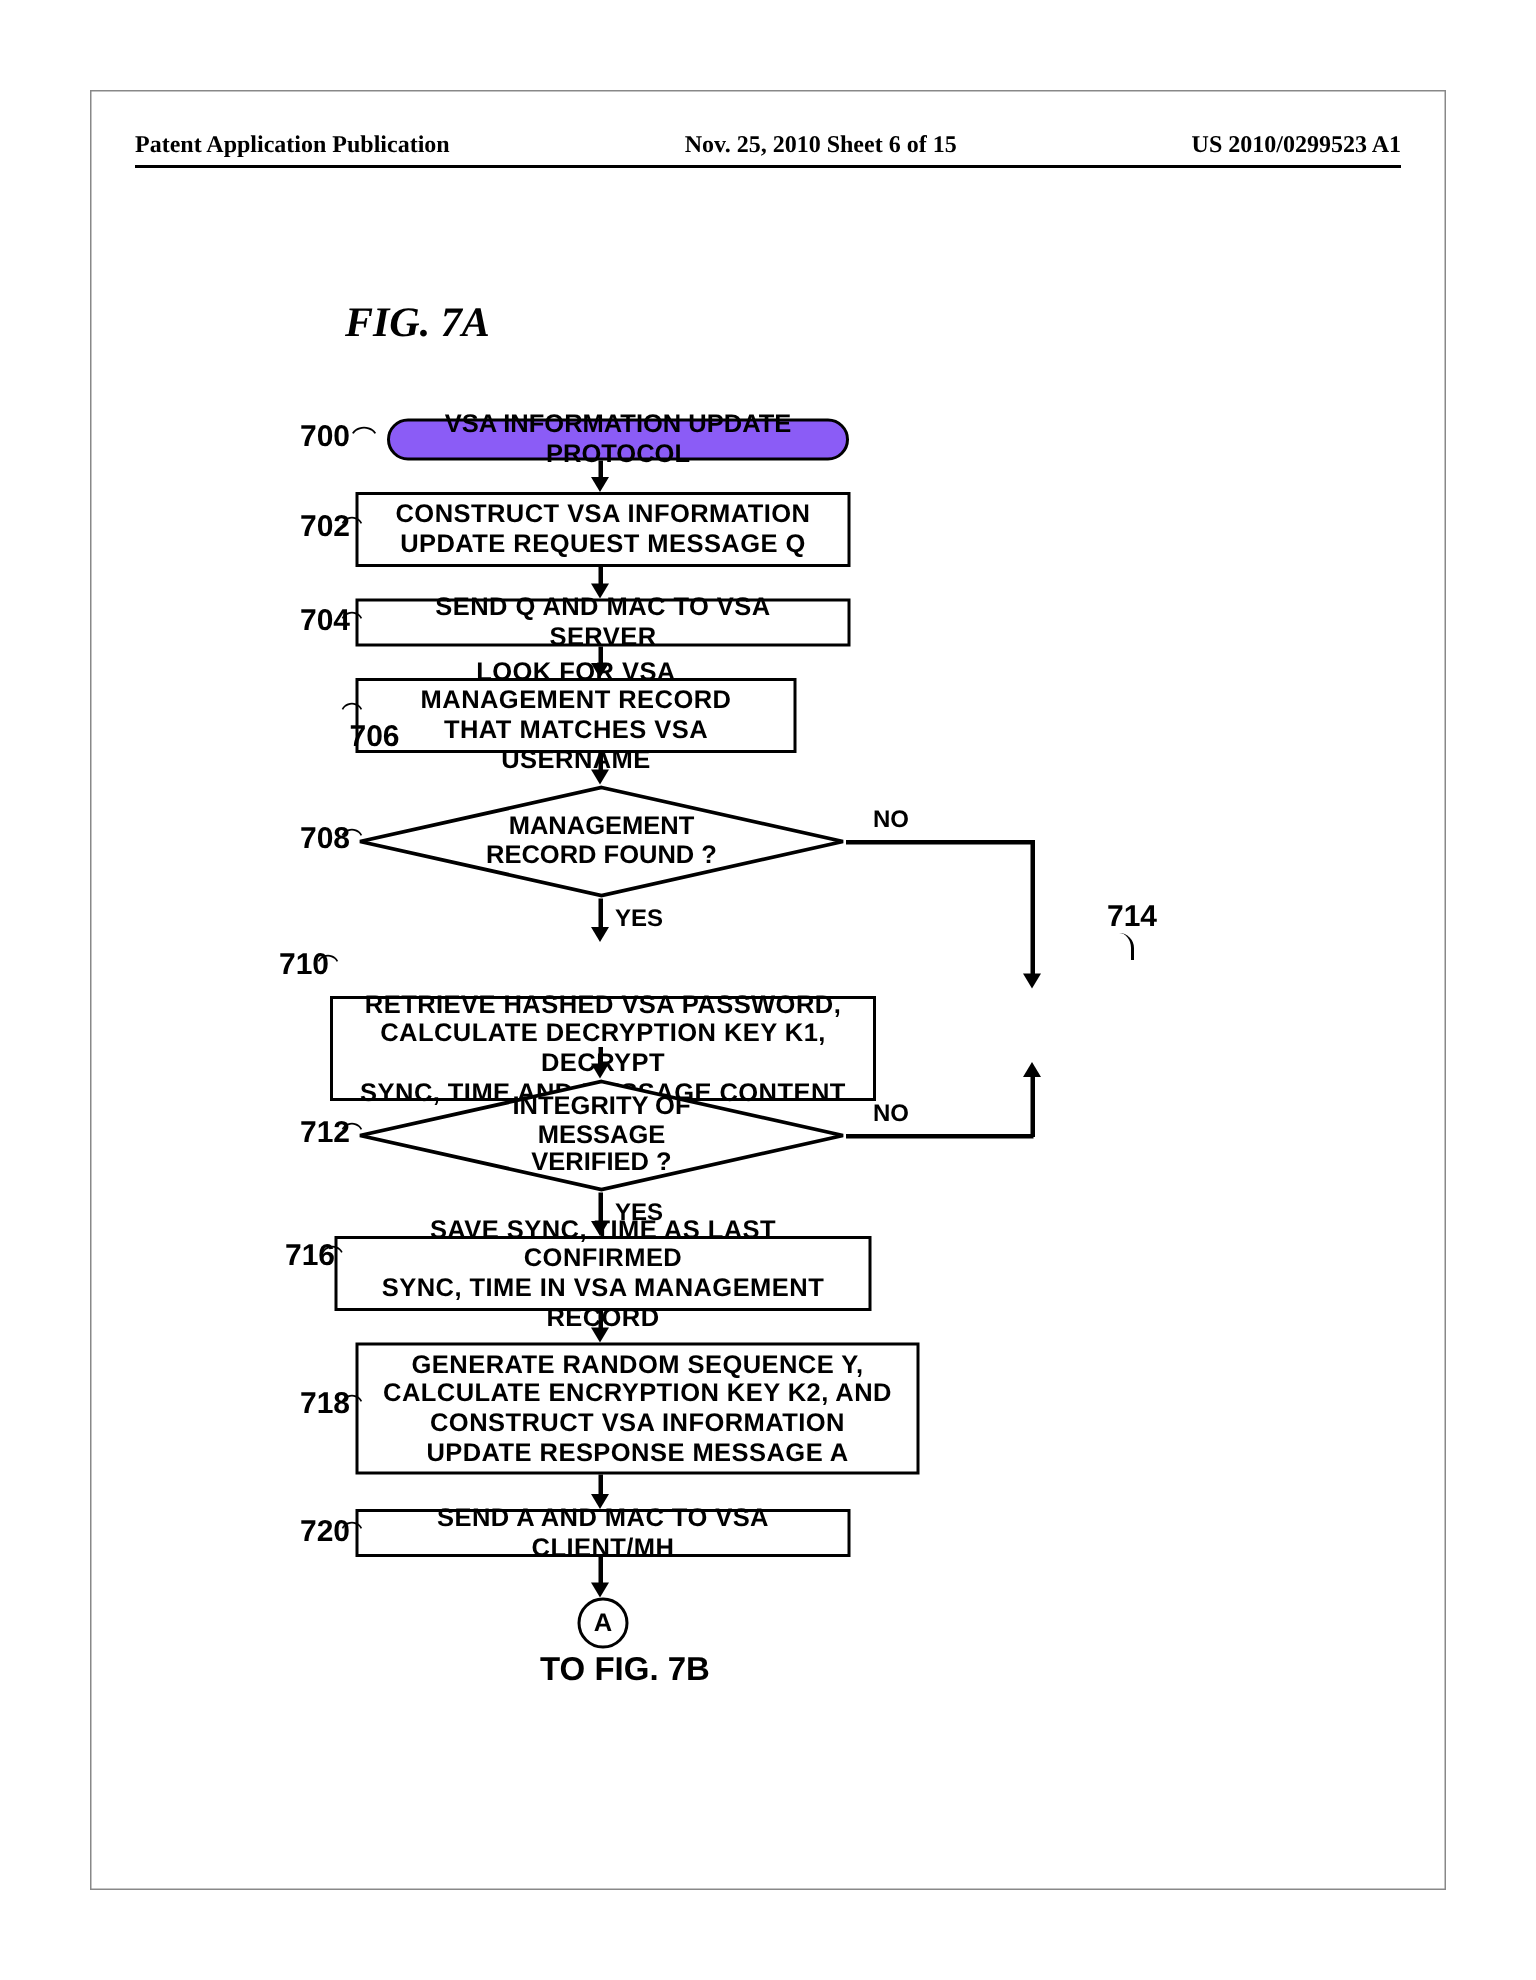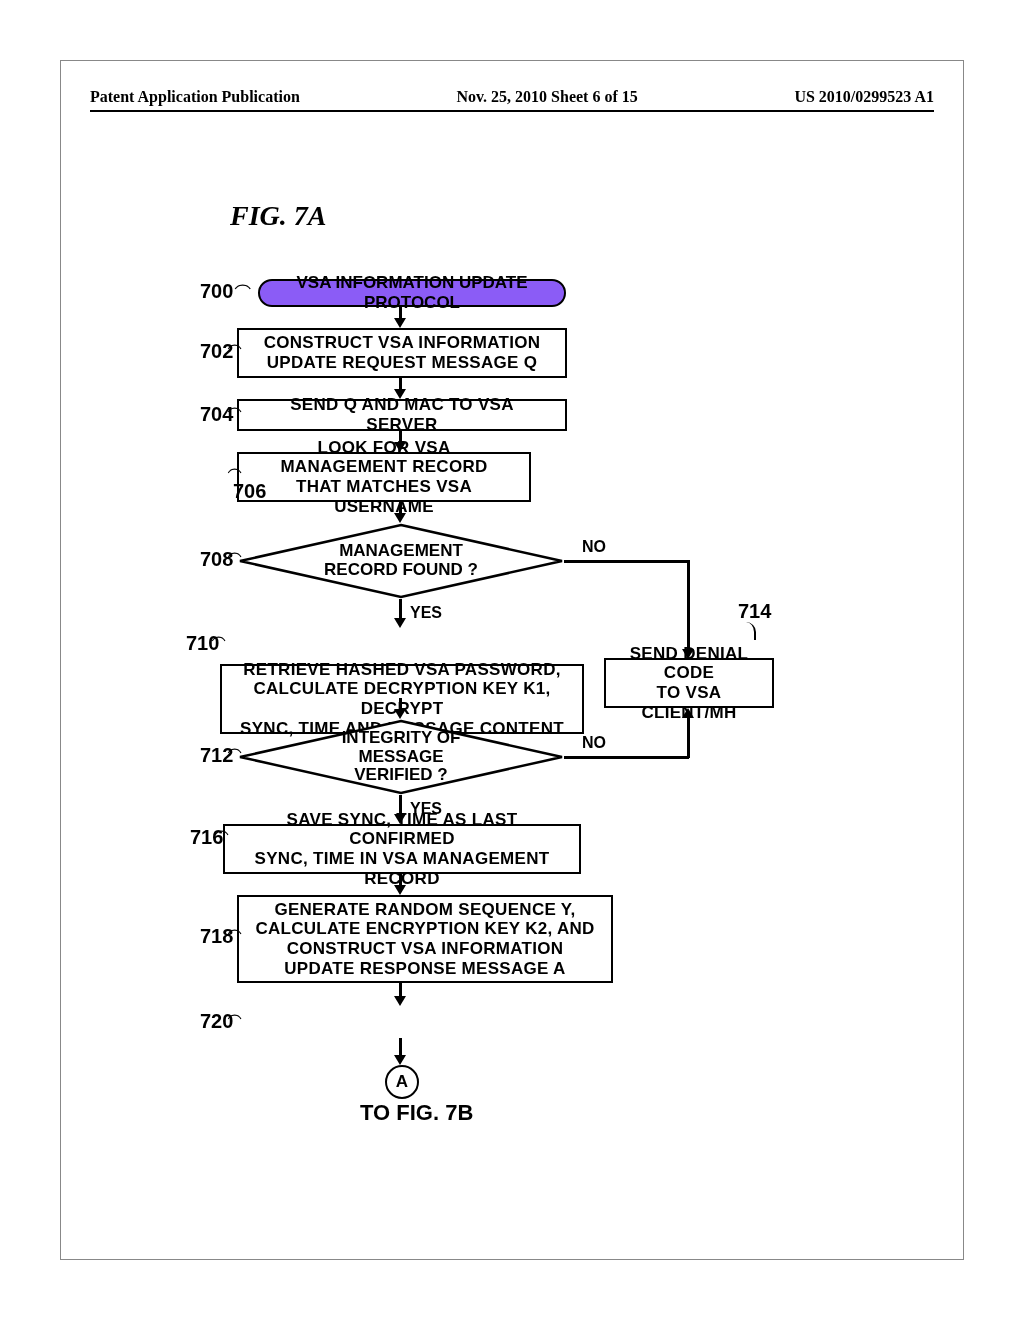--- a/index.html
+++ b/index.html
@@ -226,24 +226,20 @@
   <div class="arrowhead down" style="left:394px; top:618px;"></div>
 
   <div class="block" style="left:220px; top:628px; width:364px; height:70px; white-space:pre-line;margin-top:36px;">
     <span>RETRIEVE HASHED VSA PASSWORD,
 CALCULATE DECRYPTION KEY K1, DECRYPT
 SYNC, TIME AND MESSAGE CONTENT</span>
   </div>
   <span class="ref" style="left:186px; top:632px;">710</span>
   <span class="tilde" style="left:212px; top:630px; transform:scaleX(-1.1);">⁀</span>
 
-  <div class="block" style="left:604px; top:658px; width:170px; height:50px; white-space:pre-line;">
-    <span>SEND DENIAL CODE
-TO VSA CLIENT/MH</span>
-  </div>
   <span class="ref" style="left:738px; top:600px;">714</span>
   <div style="position:absolute; left:742px; top:622px; width:12px; height:18px; border-right:2px solid #000; border-top-right-radius:10px;"></div>
 
   <div class="arrow" style="left:399px; top:698px; width:2.5px; height:12px;"></div>
   <div class="arrowhead down" style="left:394px; top:709px;"></div>
 
   <div class="diamond" style="left:238px; top:719px; width:326px; height:76px;">
     <svg viewBox="0 0 326 76" width="326" height="76">
         <polygon points="163,2 324,38 163,74 2,38" fill="#fff" stroke="#000" stroke-width="2.5"></polygon>
       </svg>
@@ -277,20 +273,23 @@
 CALCULATE ENCRYPTION KEY K2, AND
 CONSTRUCT VSA INFORMATION
 UPDATE RESPONSE MESSAGE A</span>
   </div>
   <span class="ref" style="left:200px; top:925px;">718</span>
   <span class="tilde" style="left:228px; top:923px; transform:scaleX(-1.1);">⁀</span>
 
   <div class="arrow" style="left:399px; top:983px; width:2.5px; height:14px;"></div>
   <div class="arrowhead down" style="left:394px; top:996px;"></div>
 
+  <div class="block" style="left:237px; top:1006px; width:330px; height:32px;">
+    <span>SEND A AND MAC TO VSA CLIENT/MH</span>
+  </div>
   <span class="ref" style="left:200px; top:1010px;">720</span>
   <span class="tilde" style="left:228px; top:1008px; transform:scaleX(-1.1);">⁀</span>
 
   <div class="arrow" style="left:399px; top:1038px; width:2.5px; height:18px;"></div>
   <div class="arrowhead down" style="left:394px; top:1055px;"></div>
 
   <div class="circle" style="left:385px; top:1065px;">
     <span>A</span>
   </div>
   <div class="tofig" style="left:360px; top:1100px;">TO FIG. 7B</div>

